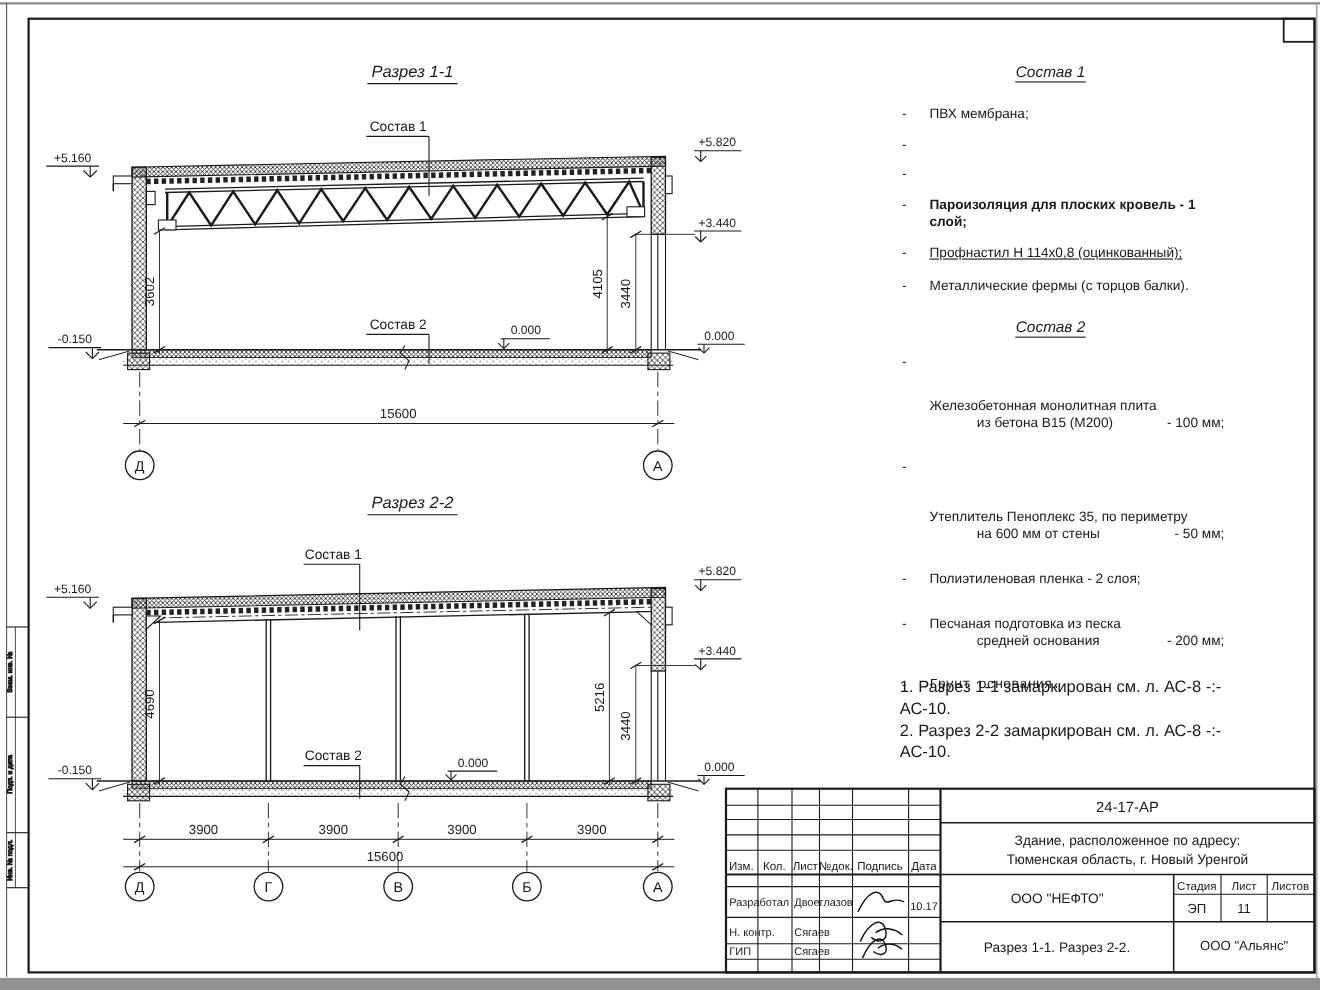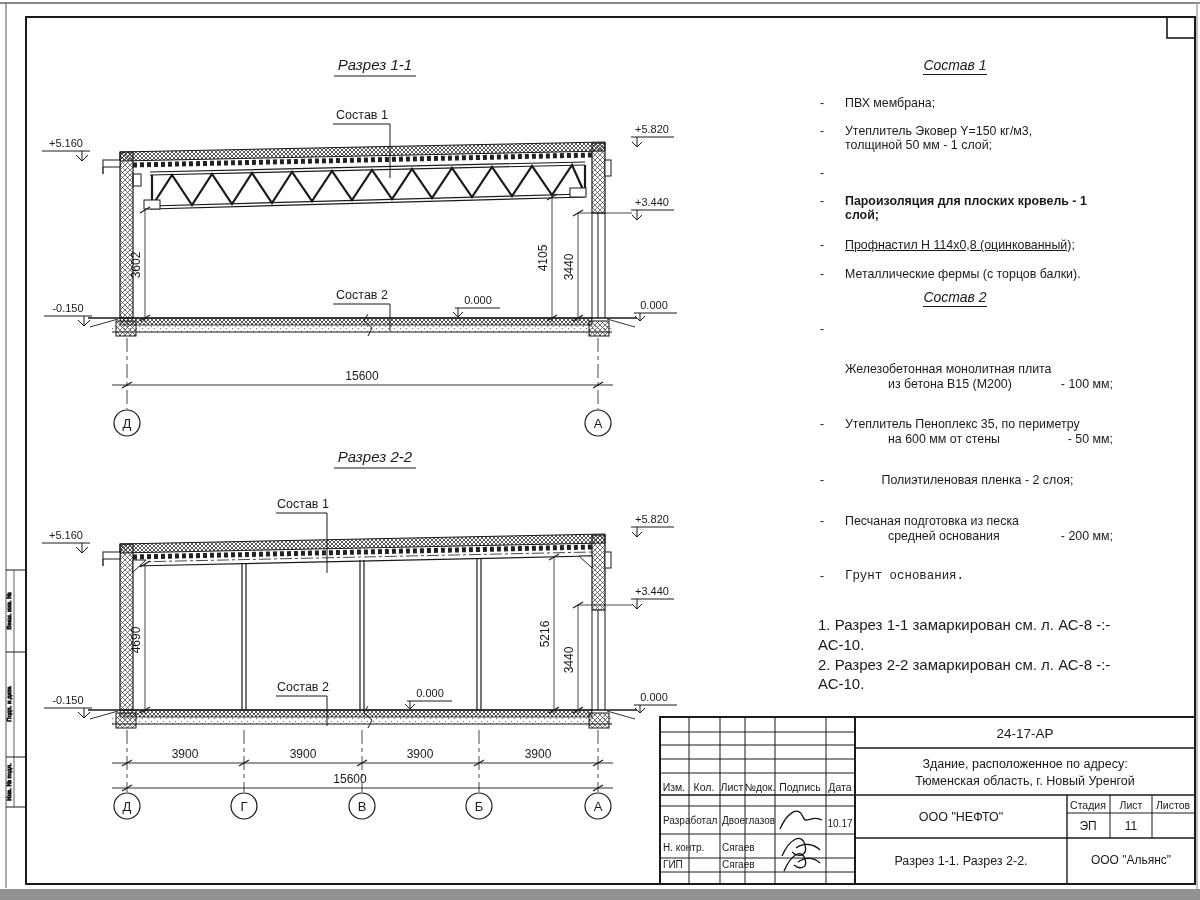--- a/index.html
+++ b/index.html
@@ -408,21 +408,20 @@
   <span>Состав 1</span>
 </div>
 
 <div class="abs mlist" style="left:820px;top:96px;width:290px;">
   <div class="mitem">
     <span class="bullet">-</span>
     <span class="body">ПВХ мембрана;</span>
   </div>
   <div class="mitem">
     <span class="bullet">-</span>
-    <span class="body"><span>Утеплитель Эковер Y=150 кг/м3,</span><br><span>толщиной 50 мм - 1 слой;</span></span>
   </div>
   <div class="mitem">
     <span class="bullet">-</span>
   </div>
   <div class="mitem" style="margin-bottom:15px;">
     <span class="bullet">-</span>
     <span class="body" style="width:265px;font-weight:bold;">Пароизоляция для плоских кровель - 1 слой;</span>
   </div>
   <div class="mitem" style="margin-bottom:15px;">
     <span class="bullet">-</span>
@@ -444,31 +443,31 @@
     <span class="body" style="width:265px;margin-top:40px;">
       <span>Железобетонная  монолитная плита</span>
       <span class="l2flex">
           <span>из бетона В15 (М200)</span>
           <span>- 100 мм;</span>
         </span>
     </span>
   </div>
   <div class="mitem" style="margin-bottom:26px;">
     <span class="bullet">-</span>
-    <span class="body" style="width:265px;">
+    <span class="body" style="width:265px;margin-top:46px;">
       <span>Утеплитель Пеноплекс 35, по периметру</span>
       <span class="l2flex">
           <span>на 600 мм от стены</span>
           <span>- 50 мм;</span>
         </span>
     </span>
   </div>
   <div class="mitem" style="margin-bottom:27px;">
     <span class="bullet">-</span>
-    <span class="body" style="width:265px;text-align:center;">Полиэтиленовая пленка - 2 слоя;</span>
+    <span class="body" style="width:265px;">Полиэтиленовая пленка - 2 слоя;</span>
   </div>
   <div class="mitem" style="margin-bottom:26px;">
     <span class="bullet">-</span>
     <span class="body" style="width:265px;">
       <span>Песчаная подготовка из песка</span>
       <span class="l2flex">
           <span>средней основания</span>
           <span>- 200 мм;</span>
         </span>
     </span>

